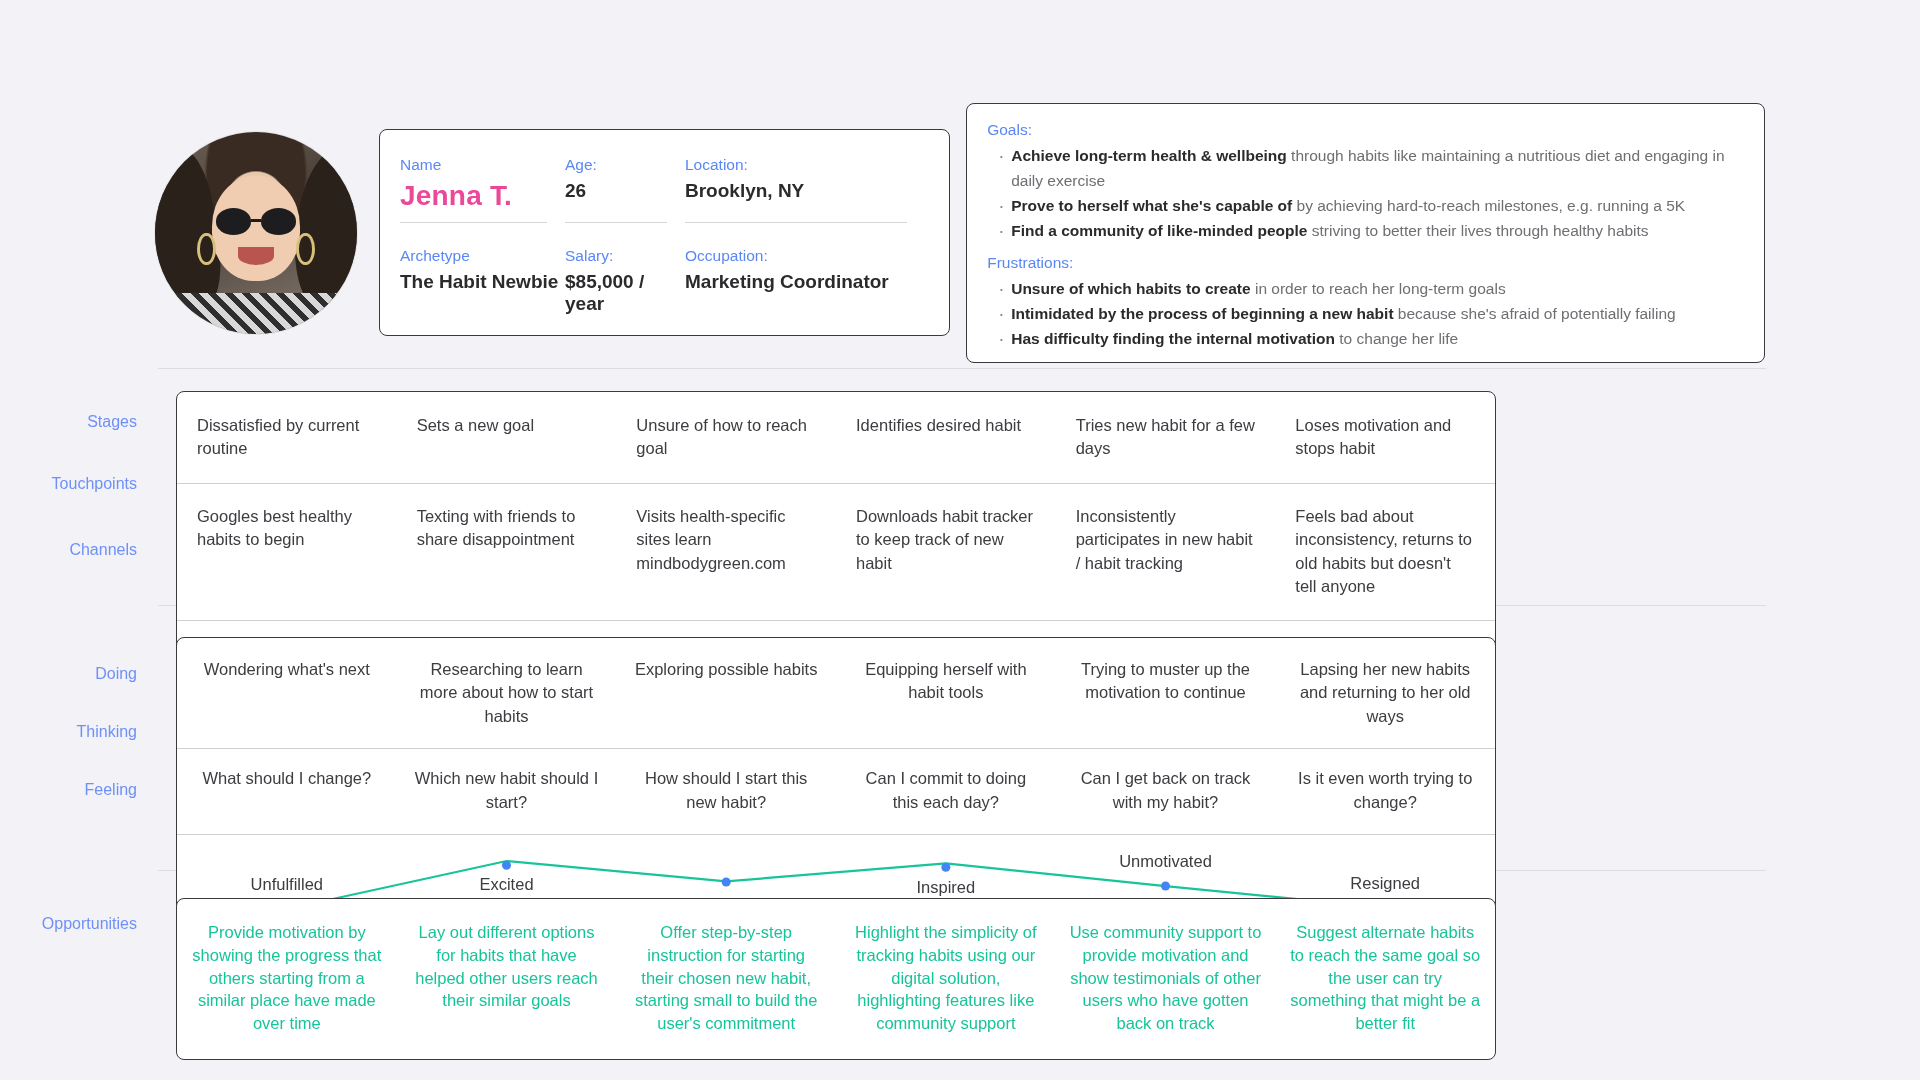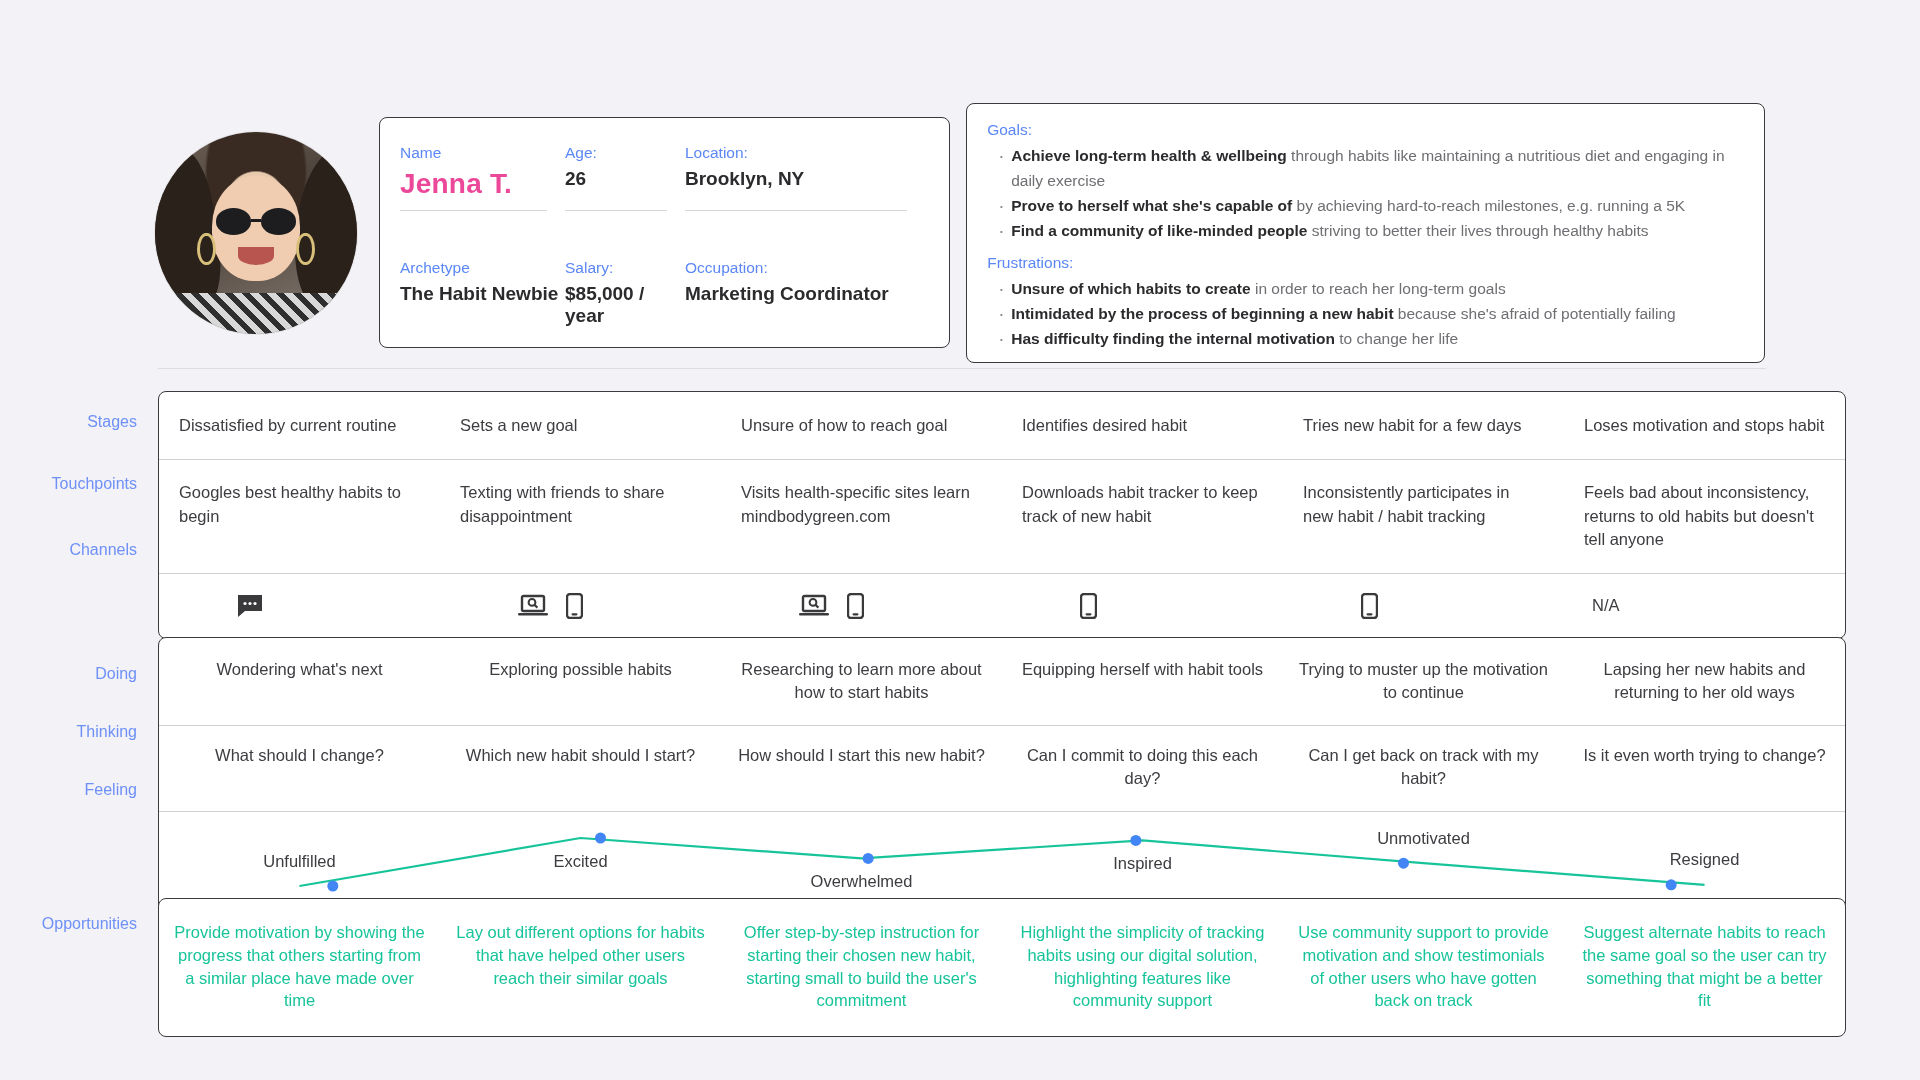--- a/index.html
+++ b/index.html
@@ -62,21 +62,21 @@
   .avatar .hoop-r { right:21%; }
   .avatar .collar {
     position:absolute; left:0; bottom:0; width:100%; height:20%;
     background: repeating-linear-gradient(45deg,#d8d8d8 0 6px,#2e2e2e 6px 12px);
   }
 
   .card {
     background:#fff; border:1.4px solid #3a3a3c; border-radius:8px;
   }
   .persona-facts {
-    margin-left: 22px; width: 572px; height: 231px;
+    margin-left: 22px; width: 572px; height: 207px;
     padding: 26px 24px 20px 20px;
     display:flex; flex-direction:column; justify-content:space-between;
   }
   .facts-grid { display:grid; grid-template-columns: 165px 120px 1fr; }
   .fact-label { color:#5b87f5; font-size:15.5px; margin-bottom:6px; }
   .fact-value { color:#2b2b2e; font-size:19px; font-weight:700; }
   .fact-value.name { color:#ec4899; font-size:28px; font-weight:700; letter-spacing:.2px;}
   .fact-underline { border-bottom:1px solid #d6d6db; margin:10px 18px 0 0; height:1px; }
 
   .goals-card {
@@ -103,21 +103,21 @@
 
   
   .rlabel {
     position:absolute; right:0; width:155px; text-align:right; padding-right:18px;
     color:#6e90f7; font-size:16px; white-space:nowrap;
   }
   .labels-col { position:absolute; left:0; top:0; width:155px; height:100%; }
 
   
   .block {
-    position:absolute; left:158px; width:1688px;
+    position:absolute; left:176px; width:1320px;
     background:#fff; border:1.4px solid #3a3a3c; border-radius:8px; overflow:hidden;
   }
   .block .brow { display:flex; }
   .block .brow + .brow { border-top:1.6px solid #cfcfd4; }
   .bcell { flex:1 1 0; padding:18px 20px; font-size:16.5px; color:#3c3c41; line-height:1.42; }
 
   .block-1 { top:391px; }
   .block-1 .r-stages .bcell { padding-top:22px; padding-bottom:22px; }
   .block-1 .r-touch .bcell { padding-top:21px; padding-bottom:21px; }
   .block-1 .r-chan .bcell { padding-top:14px; padding-bottom:14px; min-height:56px; }
@@ -320,22 +320,22 @@
           <span class="chan-na">N/A</span>
         </div>
       </div>
 
     </div>
   </div>
 
   <div class="block block-2">
     <div class="brow r-doing">
       <div class="bcell">Wondering what's next</div>
+      <div class="bcell">Researching to learn more about how to start habits</div>
       <div class="bcell">Exploring possible habits</div>
-      <div class="bcell">Researching to learn more about how to start habits</div>
       <div class="bcell">Equipping herself with habit tools</div>
       <div class="bcell">Trying to muster up the motivation to continue</div>
       <div class="bcell">Lapsing her new habits and returning to her old ways</div>
     </div>
     <div class="brow r-think">
       <div class="bcell">What should I change?</div>
       <div class="bcell">Which new habit should I start?</div>
       <div class="bcell">How should I start this new habit?</div>
       <div class="bcell">Can I commit to doing this each day?</div>
       <div class="bcell">Can I get back on track with my habit?</div>

